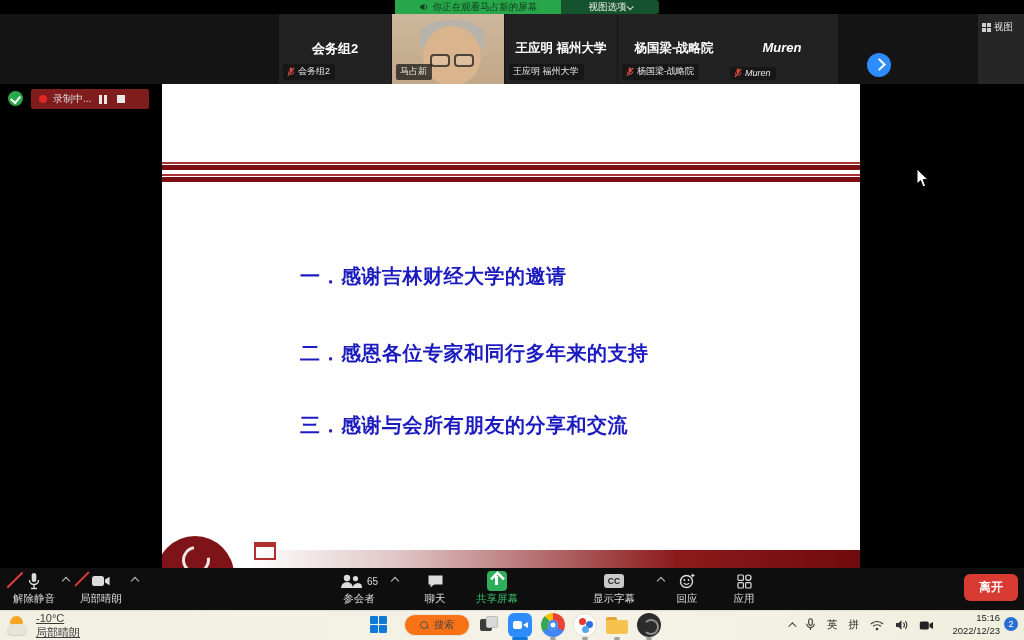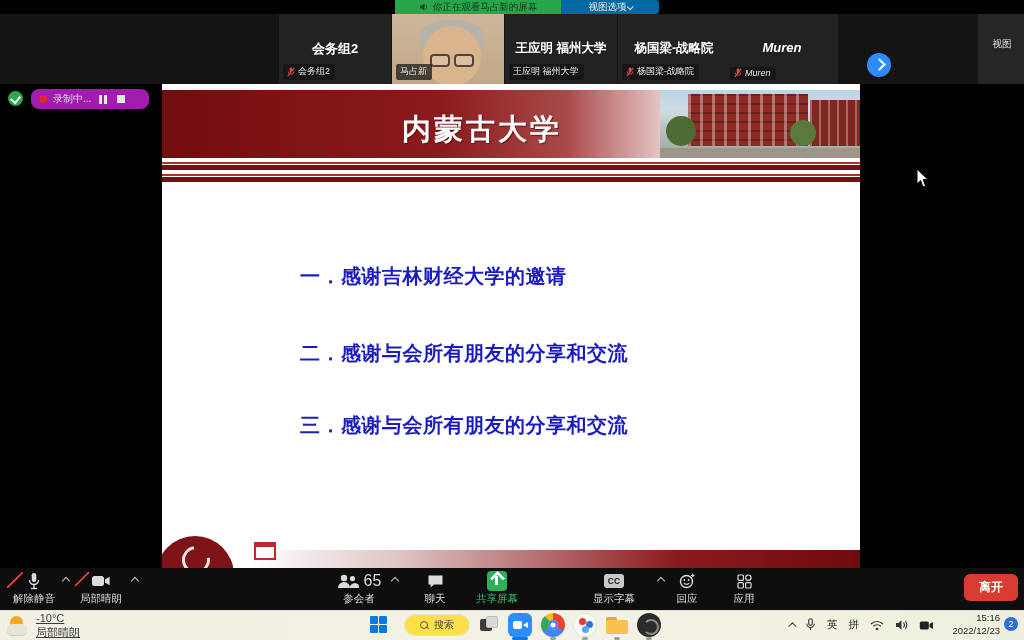--- a/index.html
+++ b/index.html
@@ -8,21 +8,21 @@
   #stage { position:relative; width:1024px; height:640px; background:#000; }
   .abs { position:absolute; }
 
   
   #titlebar { left:0; top:0; width:1024px; height:14px; background:#fdfdfd; border-bottom:1px solid #e3e3e3; }
   #app-title { left:22px; top:1px; font-size:10px; color:#333; }
   #zoom-logo { left:6px; top:2px; width:11px; height:11px; border-radius:3px; background:#2d8cff; }
   #zoom-logo::after{ content:""; position:absolute; left:2px; top:3px; width:4px; height:5px; border-radius:1px; background:#fff; }
   #zoom-logo::before{ content:""; position:absolute; left:7px; top:4px; border-top:2px solid transparent; border-bottom:2px solid transparent; border-right:3px solid #fff; }
   #share-banner { left:395px; top:0; width:166px; height:14px; background:#27a64a; color:#103b1d; font-size:9.5px; display:flex; align-items:center; justify-content:center; gap:4px; }
-  #view-options { left:561px; top:0; width:98px; height:14px; background:#0369a1; border-radius:0 3px 3px 0; color:#f0f0f0; font-size:9.5px; display:flex; align-items:center; justify-content:center; }
+  #view-options { left:561px; top:0; width:98px; height:14px; background:#14532d; border-radius:0 3px 3px 0; color:#f0f0f0; font-size:9.5px; display:flex; align-items:center; justify-content:center; }
   .caret-down { width:5px; height:5px; border-right:1.4px solid #ddd; border-bottom:1.4px solid #ddd; transform:rotate(45deg) translateY(-1px); }
   .win-ctl { top:0; width:34px; height:14px; display:flex; align-items:center; justify-content:center; }
   .glyph-min { width:9px; height:1.5px; background:#444; }
   .glyph-max { width:8px; height:8px; border:1.2px solid #444; border-radius:1px; }
   .glyph-close { position:relative; width:9px; height:9px; }
   .glyph-close::before,.glyph-close::after{ content:""; position:absolute; left:4px; top:0; width:1.4px; height:11px; background:#444; }
   .glyph-close::before{ transform:rotate(45deg);} .glyph-close::after{ transform:rotate(-45deg);}
 
   
   #strip { left:0; top:14px; width:1024px; height:70px; background:#141414; }
@@ -37,21 +37,21 @@
   .vid2 { position:absolute; inset:0; background:linear-gradient(180deg,#cdb79c,#c2a888); }
   .vid2 .hair { position:absolute; left:28px; top:6px; width:64px; height:28px; border-radius:50% 50% 0 0; background:#b7b2aa; }
   .vid2 .head { position:absolute; left:31px; top:12px; width:58px; height:60px; border-radius:50%; background:#d9b48c; }
   .vid2 .gl { position:absolute; left:38px; top:40px; width:20px; height:13px; border:2px solid #4d443c; border-radius:4px; background:rgba(255,255,255,.15); }
   .vid2 .gl2 { left:62px; }
   #next-btn { left:867px; top:39px; width:24px; height:24px; border-radius:50%; background:#2d8cff; }
   #next-btn::after { content:""; position:absolute; left:8px; top:7px; width:7px; height:7px; border-top:2px solid #fff; border-right:2px solid #fff; transform:rotate(45deg); }
 
   
   #side-panel { left:978px; top:14px; width:46px; height:554px; background:#262626; }
-  #view-btn { left:982px; top:20px; width:40px; height:14px; color:#e0e0e0; font-size:9.5px; display:flex; align-items:center; gap:17px;flex-direction:column; }
+  #view-btn { left:982px; top:20px; width:40px; height:14px; color:#e0e0e0; font-size:9.5px; display:flex; align-items:center; gap:3px; }
   .grid-ico { width:9px; height:9px; display:grid; grid-template-columns:1fr 1fr; gap:1px; }
   .grid-ico i { background:#cfcfcf; }
 
   
   #main { left:0; top:84px; width:1024px; height:484px; background:#000; }
   #slide { left:162px; top:84px; width:698px; height:484px; background:#fff; overflow:hidden; }
   #banner { position:absolute; left:0; top:6px; width:698px; height:68px;
     background:linear-gradient(to right,#730d10 0%,#8c1a1c 40%,#a94a4a 58%,#e8caca 72%,#ffffff 82%); }
   #slide-title { position:absolute; left:0; top:20px; width:640px; text-align:center; color:#fff; font-size:29px; font-weight:bold; letter-spacing:3px; text-shadow:1px 1px 1px rgba(60,0,0,.6); }
   #photo { position:absolute; right:0; top:0; width:200px; height:68px; background:linear-gradient(180deg,#bcd3e2 0%,#cfdce4 30%,#b8c4c3 55%,#9aa59d 100%); overflow:hidden; }
@@ -67,21 +67,21 @@
   .rl-thick { height:5px; background:#7a0e12; }
   .slide-item { position:absolute; left:138px; color:#1b1bc0; font-size:20px; font-weight:bold; letter-spacing:.5px; }
   #slide-logo { position:absolute; left:-6px; top:452px; width:78px; height:78px; border-radius:50%; background:#7e1418; }
   #slide-logo::after { content:""; position:absolute; left:26px; top:10px; width:22px; height:22px; border-radius:50%; border:3px solid #f2e8e8; border-top-color:transparent; transform:rotate(35deg); }
   #slide-glyph { position:absolute; left:92px; top:458px; width:22px; height:18px; border:2px solid #b03030; border-top-width:5px; }
   #slide-band { position:absolute; left:88px; top:466px; width:610px; height:18px; background:linear-gradient(to right, rgba(125,17,19,0) 0%, rgba(125,17,19,.25) 25%, #8c1a1c 70%, #6f0b0e 100%); }
 
   
   #enc-shield { left:8px; top:91px; width:15px; height:15px; border-radius:50%; background:#2ba84a; }
   #enc-shield::after { content:""; position:absolute; left:4px; top:3px; width:5px; height:7px; border-right:2px solid #fff; border-bottom:2px solid #fff; transform:rotate(40deg); }
-  #rec-pill { left:31px; top:89px; height:20px; width:118px; background:#a21caf; border-radius:8px; display:flex; align-items:center; gap:6px; padding:0 8px; }
+  #rec-pill { left:31px; top:89px; height:20px; width:118px; background:#7f1d1d; border-radius:2px; display:flex; align-items:center; gap:6px; padding:0 8px; }
   #rec-dot { width:8px; height:8px; border-radius:50%; background:#e02828; }
   #rec-label { color:#dcdcdc; font-size:10px; }
   .rec-btn { position:relative; width:12px; height:12px; }
   .p-b::before,.p-b::after { content:""; position:absolute; top:2px; width:3px; height:9px; background:#e8e8e8; }
   .p-b::before{ left:2px; } .p-b::after{ left:7px; }
   .s-b::before { content:""; position:absolute; left:2px; top:2px; width:8px; height:8px; background:#e8e8e8; }
 
   
   #cursor { left:916px; top:168px; }
 
@@ -95,32 +95,32 @@
   .share-ico { width:20px; height:20px; border-radius:4px; background:#2fae5c; position:relative; }
   .share-ico::before { content:""; position:absolute; left:8px; top:5px; width:3px; height:9px; background:#fff; }
   .share-ico::after { content:""; position:absolute; left:5px; top:2px; width:8px; height:8px; border-top:3px solid #fff; border-left:3px solid #fff; transform:rotate(45deg); border-radius:1px; }
   .share-lbl { color:#35c06a !important; }
   .sqbtn { width:16px; height:16px; background:#b9b9b9; border-radius:3px; position:relative; }
   .sq-pause::before,.sq-pause::after { content:""; position:absolute; top:4px; width:2.6px; height:8px; background:#151515; }
   .sq-pause::before{ left:4.5px; } .sq-pause::after{ left:9px; }
   .sq-stop::before { content:""; position:absolute; left:4px; top:4px; width:8px; height:8px; background:#151515; }
   .cc-ico { background:#c9c9c9; color:#1a1a1a; border-radius:3px; font-size:8.5px; font-weight:bold; padding:3px 4px; line-height:1; }
   #leave-btn { position:absolute; left:964px; top:574px; width:54px; height:27px; background:#d83b31; border-radius:6px; color:#fff; font-size:12px; font-weight:bold; display:flex; align-items:center; justify-content:center; }
-  .ppl-count { font-size:16px; color:#dcdcdc; margin-left:2px; }
+  .ppl-count { font-size:10px; color:#dcdcdc; margin-left:2px; }
 
   
   #taskbar { left:0; top:610px; width:1024px; height:30px; background:linear-gradient(90deg,#f2efe3,#f4f2e6 60%,#efefdf); border-top:1px solid #e2dfd2; }
   #weather { left:6px; top:612px; display:flex; align-items:center; gap:6px; }
   .sun { position:relative; width:24px; height:24px; }
   .sun::before { content:""; position:absolute; left:4px; top:2px; width:13px; height:13px; border-radius:50%; background:#f5a623; }
   .sun::after { content:""; position:absolute; left:1px; top:10px; width:20px; height:11px; border-radius:8px; background:#e8e4da; box-shadow:0 1px 1px rgba(0,0,0,.15); }
   #weather .wtxt { font-size:11px; color:#3a3a3a; line-height:1.25;text-decoration:underline; }
   #start-btn { left:370px; top:616px; width:17px; height:17px; display:grid; grid-template-columns:1fr 1fr; gap:1.5px; }
   #start-btn i { background:#0e79d6; border-radius:1px; }
-  #search-pill { left:404px; top:614px; width:66px; height:22px; background:#fde047; border:1px solid #e5e2d6; border-radius:11px; display:flex; align-items:center; justify-content:center; gap:5px; font-size:10px; color:#444; }
+  #search-pill { left:404px; top:614px; width:66px; height:22px; background:#f97316; border:1px solid #e5e2d6; border-radius:11px; display:flex; align-items:center; justify-content:center; gap:5px; font-size:10px; color:#444; }
   .mag { position:relative; width:9px; height:9px; }
   .mag::before { content:""; position:absolute; left:0; top:0; width:6px; height:6px; border:1.4px solid #555; border-radius:50%; }
   .mag::after { content:""; position:absolute; left:6px; top:6px; width:3px; height:1.4px; background:#555; transform:rotate(45deg); }
   #taskview { left:480px; top:616px; width:18px; height:16px; }
   #taskview .b1 { position:absolute; left:0; top:3px; width:12px; height:12px; background:#3c3c3c; border-radius:2px; }
   #taskview .b2 { position:absolute; left:6px; top:0; width:12px; height:12px; background:#d9d9d9; border-radius:2px; border:1px solid #bbb; }
   .appico { position:absolute; top:613px; width:24px; height:24px; }
   .indicator { position:absolute; top:637px; width:6px; height:2.5px; border-radius:2px; background:#a2a29a; }
   .indicator.active { width:16px; background:#0e79d6; }
   #app-zoom { background:#2d8cff; border-radius:6px; }
@@ -221,36 +221,26 @@
         <i></i>
         <i></i>
         <i></i>
         <i></i>
       </span>
     <span>视图</span>
   </div>
 
   <div class="abs" id="main"></div>
   <div class="abs" id="slide">
-    <div id="banner">
-      <div id="photo">
-        <div class="bld"></div>
-          <div class="bld2"></div>
-          <div class="tree1"></div>
-          <div class="tree2"></div>
-          <div class="ground"></div>
-      </div>
-      <div id="slide-title">内蒙古大学</div>
-    </div>
     <div class="redline rl-thin" style="top:78px;"></div>
     <div class="redline rl-thick" style="top:81px;"></div>
     <div class="redline rl-thin" style="top:90px;"></div>
     <div class="redline rl-thick" style="top:93px;"></div>
     <div class="slide-item" style="top:179px;">一．感谢吉林财经大学的邀请</div>
-    <div class="slide-item" style="top:256px;">二．感谢与会所有朋友的分享和交流</div>
+    <div class="slide-item" style="top:256px;">二．感恩各位专家和同行多年来的支持</div>
     <div class="slide-item" style="top:328px;">三．感谢与会所有朋友的分享和交流</div>
     <div id="slide-logo"></div>
     <div id="slide-glyph"></div>
     <div id="slide-band"></div>
   </div>
 
   <div class="abs" id="enc-shield"></div>
   <div class="abs" id="rec-pill">
     <div id="rec-dot"></div>
     <div id="rec-label">录制中...</div>

